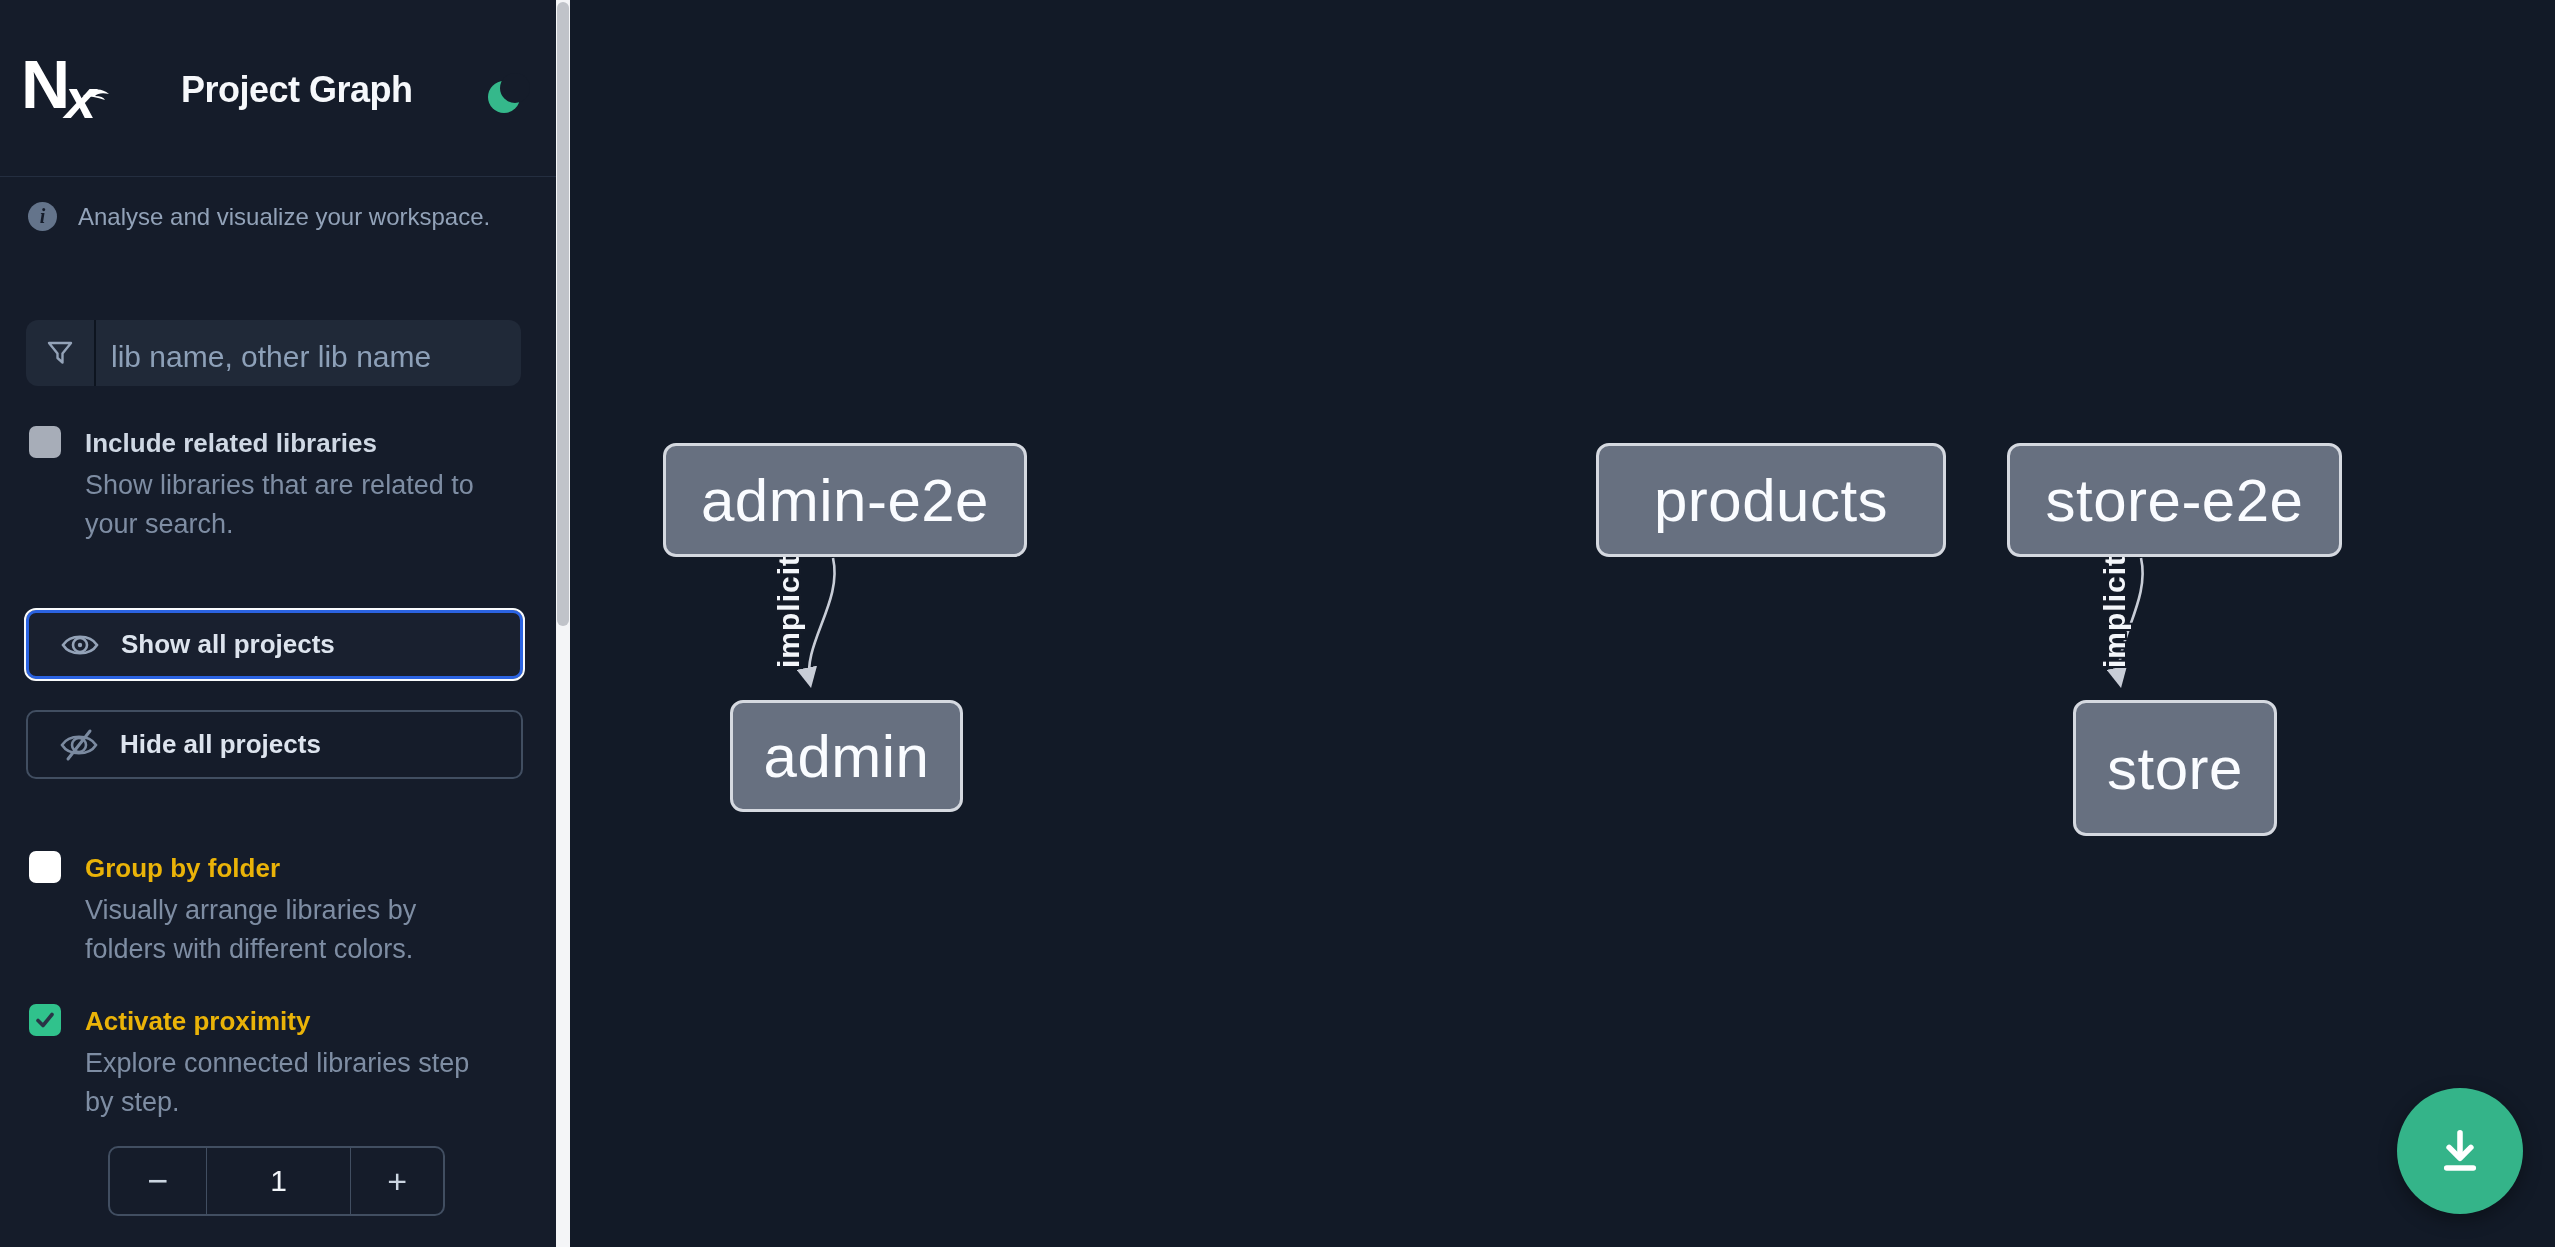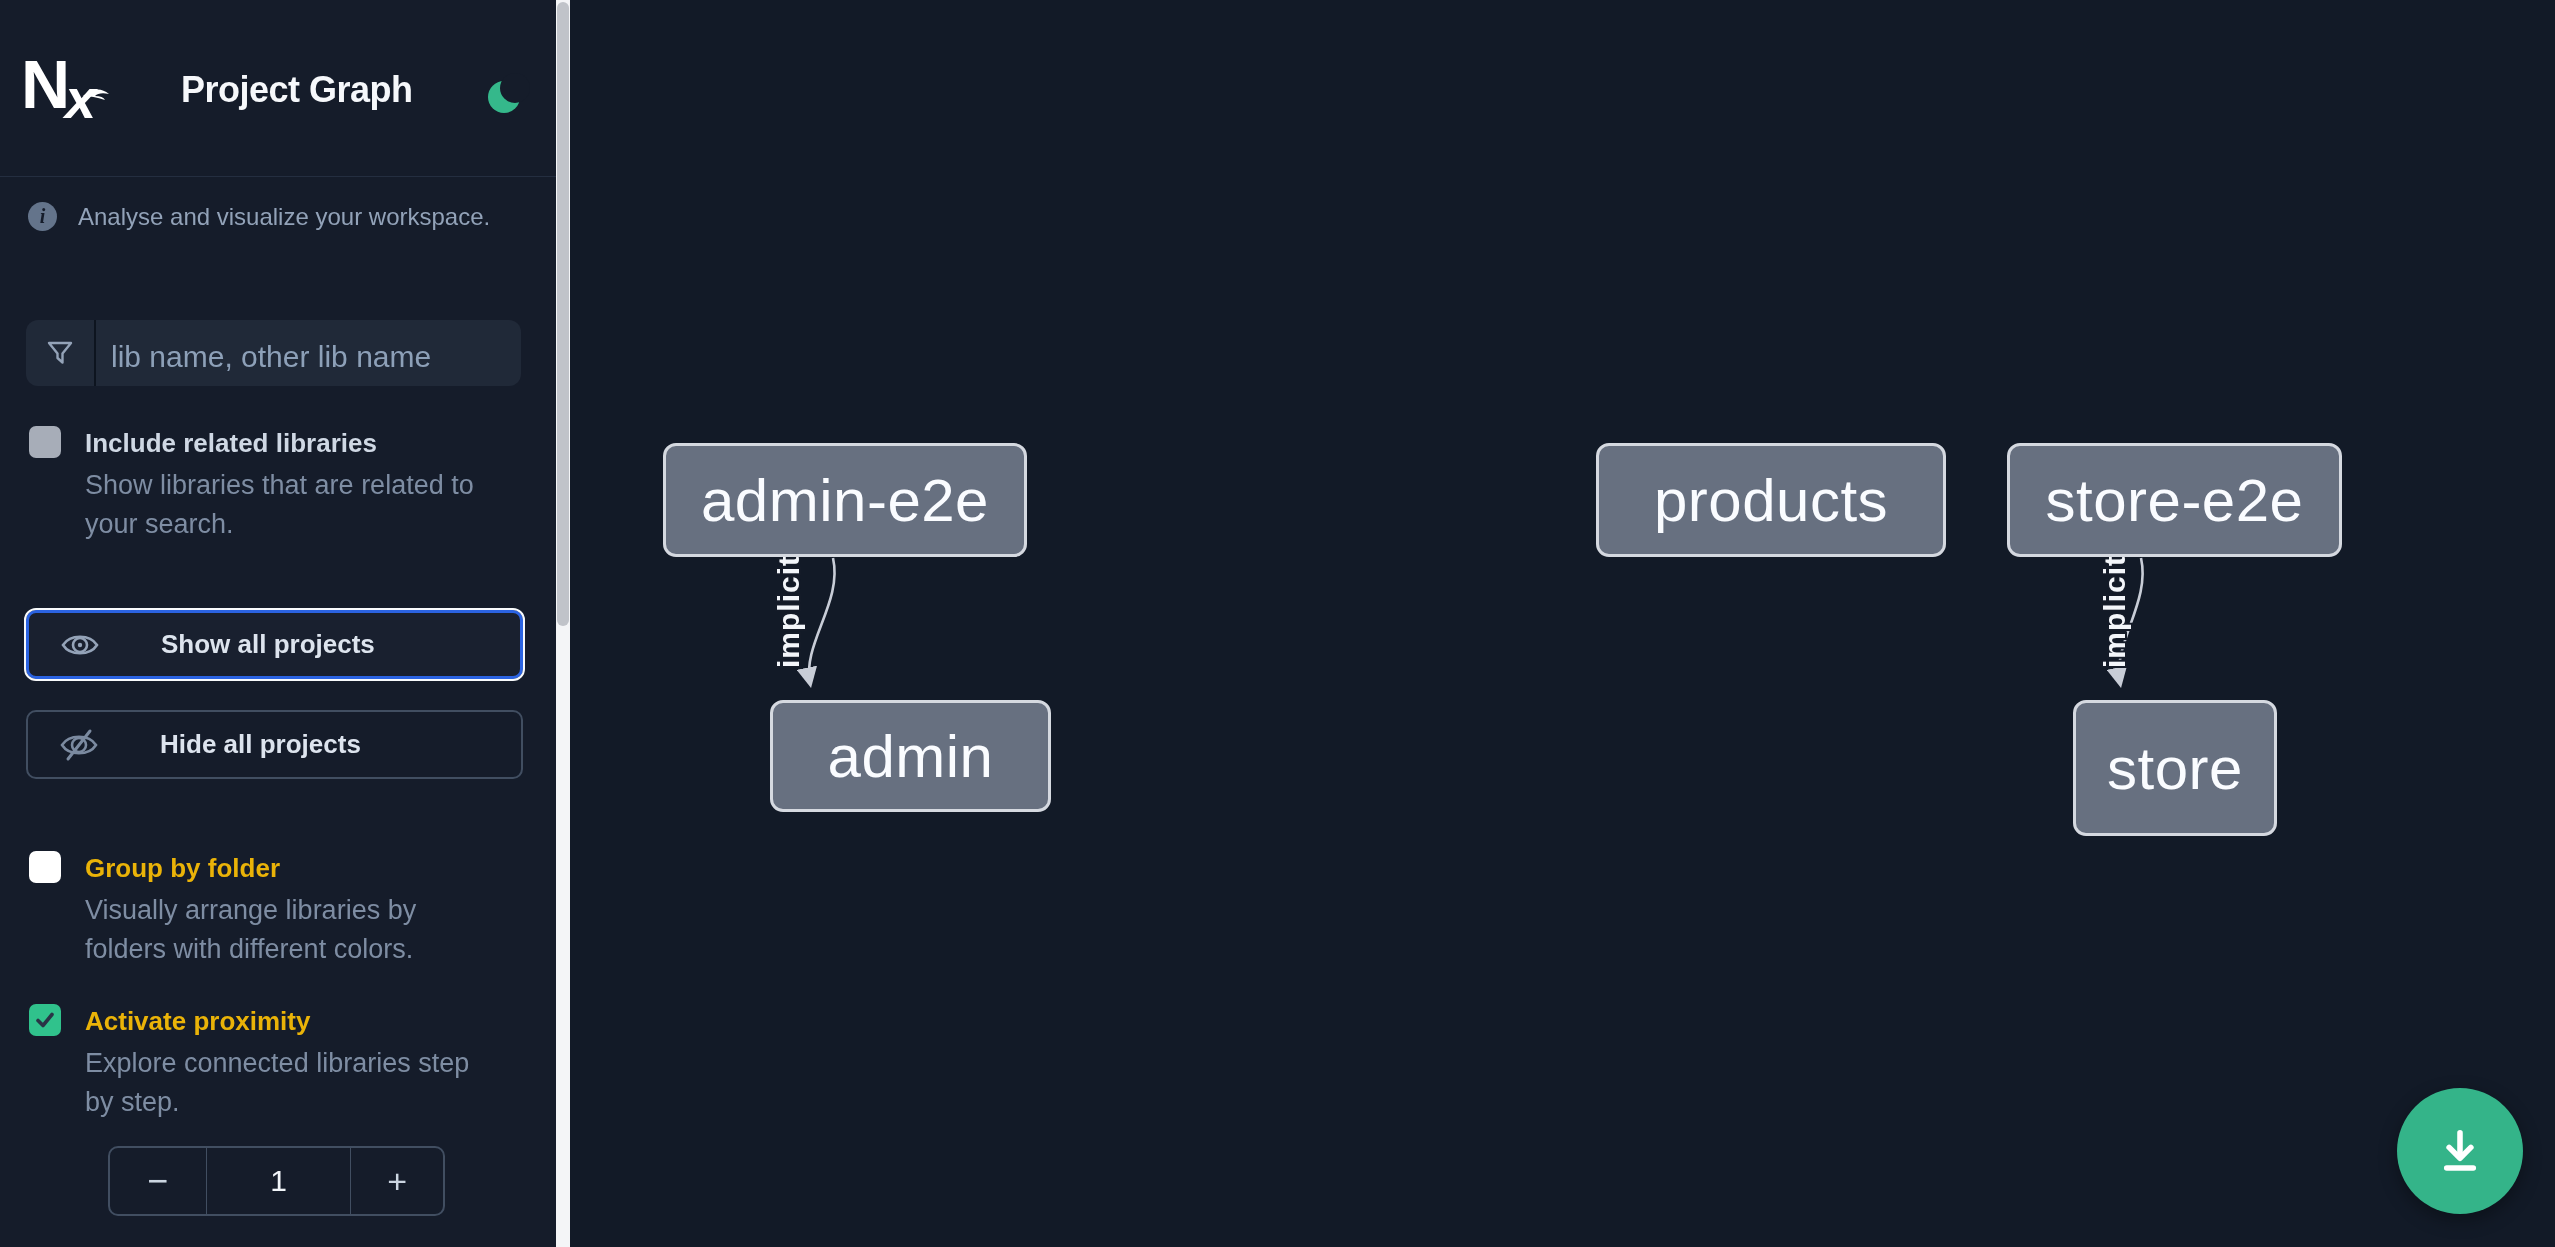--- a/index.html
+++ b/index.html
@@ -30,21 +30,21 @@
   .opt{position:absolute;left:29px;width:498px;}
   .cbx{position:absolute;left:0;top:0;width:32px;height:32px;border-radius:7px;box-sizing:border-box;}
   .cbx.gray{background:#a7adb8;}
   .cbx.white{background:#ffffff;}
   .cbx.green{background:#30c28c;display:flex;align-items:center;justify-content:center;}
   .opt-label{position:absolute;left:56px;top:2px;font-size:26px;font-weight:600;color:#eab308;white-space:nowrap;}
   .opt-label.dim{color:#cfd8e4;}
   .opt-desc{position:absolute;left:56px;top:40px;width:412px;font-size:27px;line-height:39px;color:#7e8da3;}
   
   .sb-btn{position:absolute;left:26px;width:497px;height:69px;box-sizing:border-box;border-radius:10px;background:transparent;display:flex;align-items:center;gap:20px;padding:0 0 0 30px;cursor:pointer;font-family:inherit;}
-  .sb-btn .lbl{font-size:26px;font-weight:600;color:#dde4ee;margin-left:40px;}
+  .sb-btn .lbl{font-size:26px;font-weight:600;color:#dde4ee;}
   .btn-focused{background:#19202f;border:3px solid #2b63e2;outline:2px solid #f8fafc;}
   .btn-plain{border:2px solid #414e61;}
   
   .stepper{position:absolute;left:108px;top:1146px;width:337px;height:70px;box-sizing:border-box;border:2px solid #414e61;border-radius:10px;display:flex;}
   .stepper .cell{display:flex;align-items:center;justify-content:center;box-sizing:border-box;}
   .step-dec{width:97px;border-right:1px solid #414e61;color:#cbd5e1;font-size:36px;background:none;border-top:none;border-bottom:none;border-left:none;cursor:pointer;font-family:inherit;}
   .step-val{width:144px;color:#f1f5f9;font-size:30px;}
   .step-inc{width:93px;border-left:1px solid #414e61;color:#cbd5e1;font-size:34px;background:none;border-top:none;border-bottom:none;border-right:none;cursor:pointer;font-family:inherit;}
   
   .sb-scroll-track{position:absolute;left:556px;top:0;width:14px;height:1247px;background:#f4f5f7;}
@@ -157,21 +157,21 @@
 
   <div class="gnode" style="left:93px;top:443px;width:364px;">
     <span>admin-e2e</span>
   </div>
   <div class="gnode" style="left:1026px;top:443px;width:350px;">
     <span>products</span>
   </div>
   <div class="gnode" style="left:1437px;top:443px;width:335px;">
     <span>store-e2e</span>
   </div>
-  <div class="gnode" style="left:160px;top:700px;width:281px;height:112px;margin-left:40px;">
+  <div class="gnode" style="left:160px;top:700px;width:233px;height:112px;">
     <span>admin</span>
   </div>
   <div class="gnode" style="left:1503px;top:700px;width:204px;height:136px;">
     <span>store</span>
   </div>
 
   <button class="fab">
     <svg width="58" height="58" viewBox="0 0 48 48" fill="none">
       <path d="M24 9 V28" stroke="#ffffff" stroke-width="4.6" stroke-linecap="round"></path>
       <path d="M15 21 L24 30 L33 21" stroke="#ffffff" stroke-width="4.6" stroke-linecap="round" stroke-linejoin="round"></path>

